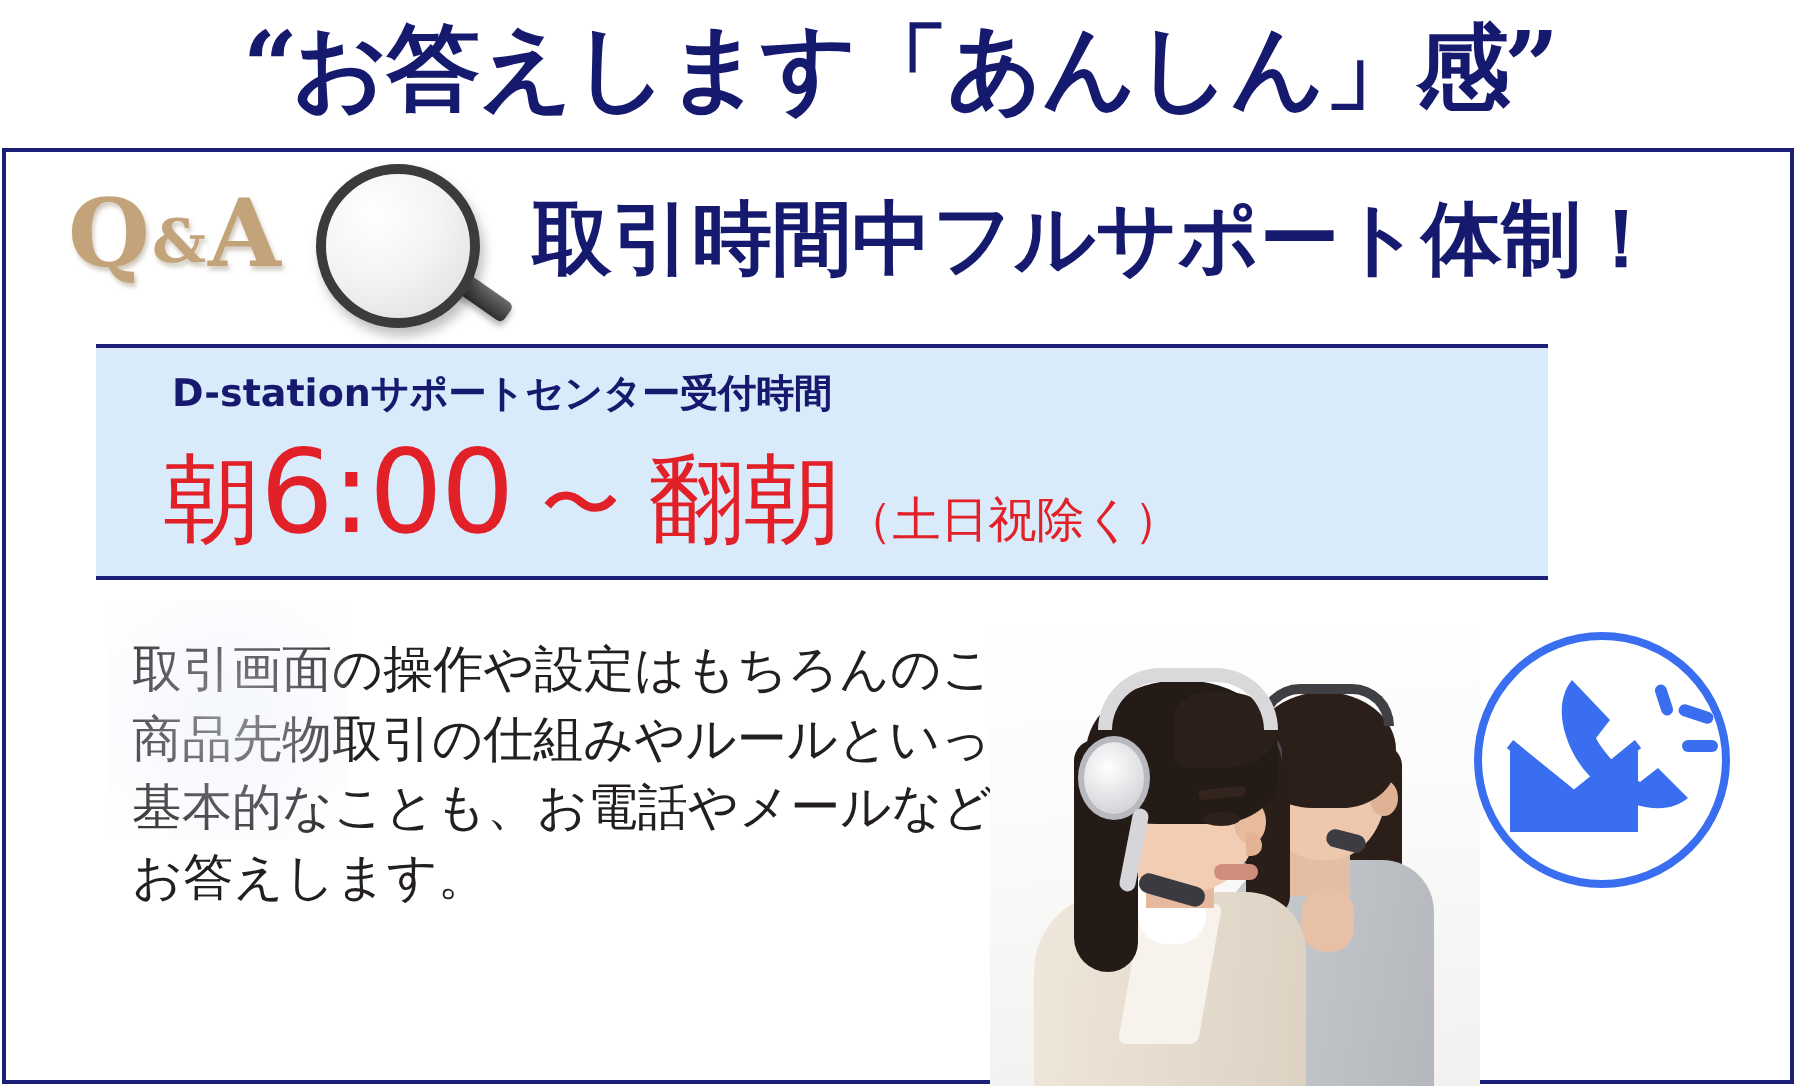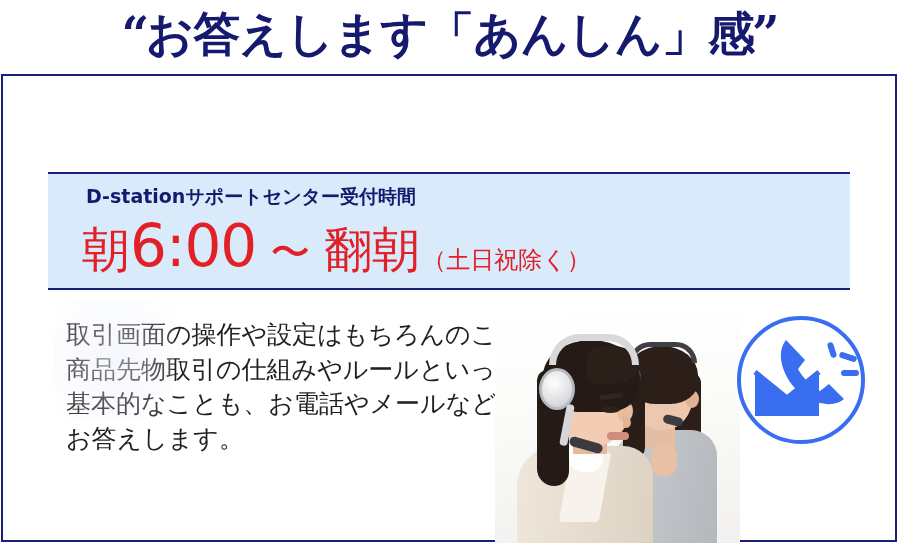--- a/index.html
+++ b/index.html
@@ -62,21 +62,21 @@
   }
   .qa-title{
     position:absolute;left:266px;top:16px;
     color:#151a6e;font-weight:700;font-size:40px;
     letter-spacing:0px;white-space:nowrap;
     font-family:"DejaVu Sans","Liberation Sans",sans-serif;
   }
 
   
   .hours-panel{
-    position:absolute;left:48px;top:172px;width:802px;height:118px;
+    position:absolute;left:48px;top:172px;width:726px;height:118px;
     background:#d9eafb;
     border-top:2px solid #1b1f77;
     border-bottom:2px solid #1b1f77;
     box-sizing:border-box;
   }
   .hours-label{
     position:absolute;left:38px;top:10px;
     color:#151a6e;font-size:19px;font-weight:700;white-space:nowrap;
     font-family:"DejaVu Sans","Liberation Sans",sans-serif;
   }
@@ -153,20 +153,30 @@
 <div id="banner">
 
   <div class="headline">
     <span class="hl-quote open">“</span>
     <span class="hl-main">お答えします「あんしん」感</span>
     <span class="hl-quote close">”</span>
   </div>
 
   <div class="frame"></div>
 
+  <div class="qa-row">
+    <div class="qa-letters">
+      <span>Q</span><span class="amp">&amp;</span><span>A</span>
+    </div>
+    <div class="magnifier">
+      <div class="mg-handle"></div>
+      <div class="mg-lens"></div>
+    </div>
+    <div class="qa-title">取引時間中フルサポート体制！</div>
+  </div>
 
   <div class="hours-panel">
     <div class="hours-label">D-stationサポートセンター受付時間</div>
     <div class="hours-big">
       <span class="hb-kanji">朝</span>
       <span class="hb-num">6:00</span>
       <span class="hb-wave">〜</span>
       <span class="hb-kanji">翻朝</span>
       <span class="hours-note">（土日祝除く）</span>
     </div>

